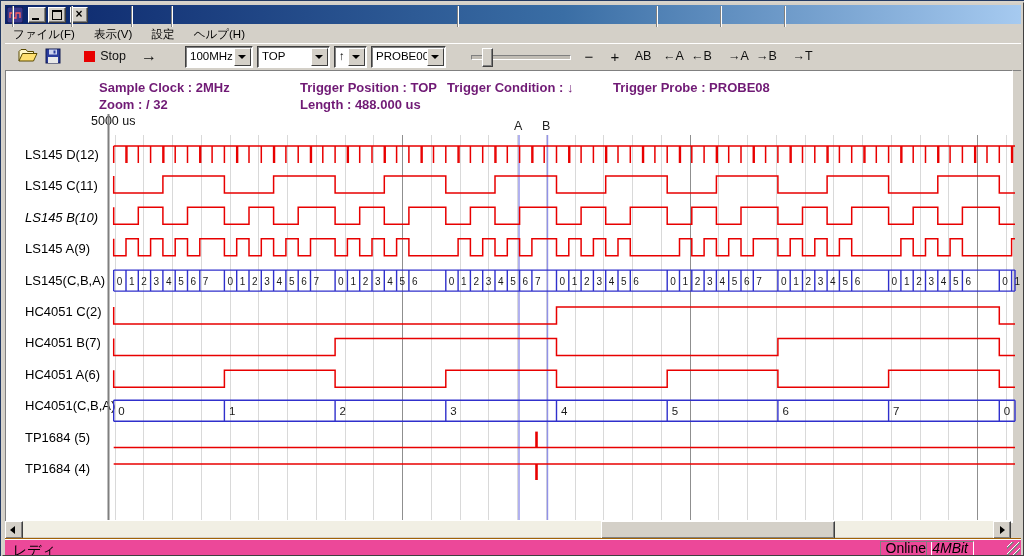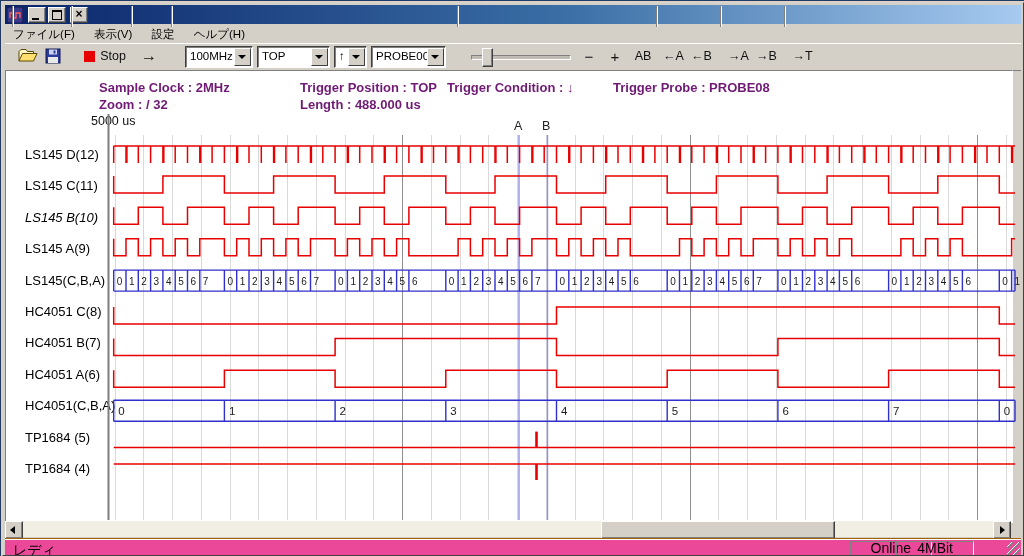--- a/index.html
+++ b/index.html
@@ -38,21 +38,21 @@
   svg.wave{position:absolute;left:0;top:0;}
   
   .hscroll{position:absolute;left:2px;top:518px;width:1006px;height:16px;background:#f1efe4;}
   .sbtn{position:absolute;top:0;width:16px;height:16px;background:#d4d0c8;border:1px solid;border-color:#fff #404040 #404040 #fff;box-shadow:inset -1px -1px 0 #808080;}
   .arr-l{position:absolute;left:4px;top:4px;width:0;height:0;border:4px solid transparent;border-right:5px solid #000;border-left:none;}
   .arr-r{position:absolute;left:6px;top:4px;width:0;height:0;border:4px solid transparent;border-left:5px solid #000;border-right:none;}
   .sthumb{position:absolute;left:596px;top:0;width:232px;height:16px;background:#d4d0c8;border:1px solid;border-color:#fff #404040 #404040 #fff;box-shadow:inset -1px -1px 0 #808080;}
   
   .statusbar{position:absolute;left:2px;right:2px;top:535px;height:17px;background:#ec4899;border-top:1px solid #a16207;box-shadow:inset 0 1px 0 #fff;font-size:14px;color:#000;}
   .status-ready{position:absolute;left:8px;top:3px;}
-  .spanel{position:absolute;top:2px;height:13px;border:1px solid;border-color:#808080 #fff #fff #808080;padding:0 20px;line-height:13px;}
+  .spanel{position:absolute;top:2px;height:13px;border:1px solid;border-color:#808080 #fff #fff #808080;padding:0 5px;line-height:13px;}
   .grip{position:absolute;right:1px;bottom:1px;width:13px;height:13px;background:
     repeating-linear-gradient(135deg,transparent 0 3px,#fff 3px 4px,#808080 4px 5px);}
 </style>
 </head>
 <body>
 
 <div class="window">
 
   <div class="titlebar">
     <svg class="ticon" viewBox="0 0 16 16">
@@ -156,21 +156,21 @@
 
   <div class="time-label">5000 us</div>
   <div class="cursor-label" style="left:511px;">A</div>
   <div class="cursor-label" style="left:539px;">B</div>
 
   <div class="chan-label" style="top:144px;">LS145 D(12)</div>
   <div class="chan-label" style="top:175px;">LS145 C(11)</div>
   <div class="chan-label" style="top:207px;font-style:italic;">LS145 B(10)</div>
   <div class="chan-label" style="top:238px;">LS145 A(9)</div>
   <div class="chan-label" style="top:270px;">LS145(C,B,A)</div>
-  <div class="chan-label" style="top:301px;">HC4051 C(8)</div>
+  <div class="chan-label" style="top:301px;">HC4051 C(2)</div>
   <div class="chan-label" style="top:332px;">HC4051 B(7)</div>
   <div class="chan-label" style="top:364px;">HC4051 A(6)</div>
   <div class="chan-label" style="top:395px;">HC4051(C,B,A)</div>
   <div class="chan-label" style="top:427px;">TP1684 (5)</div>
   <div class="chan-label" style="top:458px;">TP1684 (4)</div>
 
   <svg id="wavesvg" class="wave" width="1020" height="552" viewBox="0 0 1020 552">
       <line x1="112" y1="132" x2="112" y2="517" shape-rendering="crispEdges" stroke="#d9d9d9" stroke-width="1"></line>
       <line x1="140.75" y1="132" x2="140.75" y2="517" shape-rendering="crispEdges" stroke="#d9d9d9" stroke-width="1"></line>
       <line x1="169.5" y1="132" x2="169.5" y2="517" shape-rendering="crispEdges" stroke="#d9d9d9" stroke-width="1"></line>
@@ -299,16 +299,16 @@
       </span>
     <div class="sthumb"></div>
     <span class="sbtn" style="right:0;left:auto;">
         <span class="arr-r"></span>
       </span>
   </div>
 
   <div class="statusbar">
     <span class="status-ready">レディ</span>
     <span class="spanel" style="right:89px;">Online</span>
-    <span class="spanel" style="right:47px;">4MBit</span>
+    <span class="spanel" style="right:47px;font-style:italic;">4MBit</span>
     <span class="grip"></span>
   </div>
 </div>
 
 </body></html>

